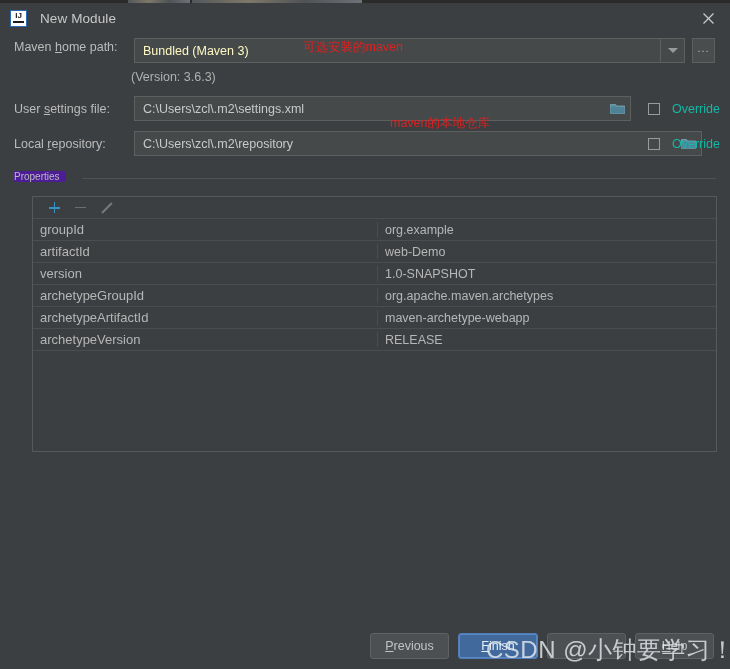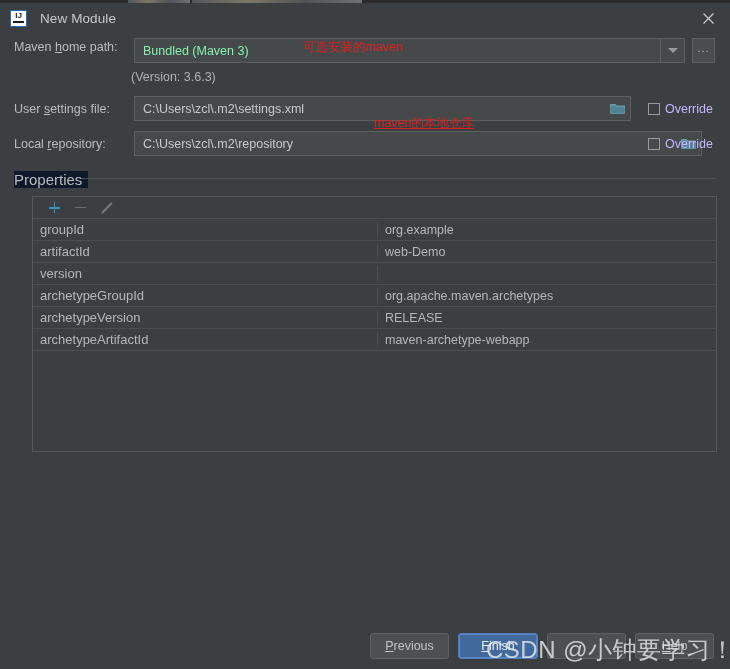--- a/index.html
+++ b/index.html
@@ -103,21 +103,21 @@
     box-sizing: border-box;
     background: #45494a;
     border: 1px solid #5e6060;
     display: flex;
     align-items: center;
     height: 25px;
   }
   .combo .val {
     flex: 1;
     font-size: 12.5px;
-    color: #86efac;
+    color: #fef9c3;
     padding-left: 8px;
     white-space: nowrap;
     overflow: hidden;
   }
   .combo .arrow-cell {
     width: 23px;
     height: 23px;
     border-left: 1px solid #5e6060;
     display: flex;
     align-items: center;
@@ -187,31 +187,31 @@
     align-items: center;
     cursor: pointer;
   }
   .cb-box {
     width: 12px; height: 12px;
     box-sizing: border-box;
     border: 1px solid #9a9a9a;
     background: transparent;
   }
   .cb-label {
-    margin-left: 5px;
-    font-size: 12.5px;
-    color: #c4b5fd;
+    margin-left: 12px;
+    font-size: 12.5px;
+    color: #14b8a6;
   }
 
   
   .group-title {
     position: absolute;
-    font-size: 15px;
+    font-size: 10px;
     color: #bbbbbb;
-    background: #0f172a;
+    background: #4c1d95;
     padding-right: 6px;
   }
   .group-line {
     position: absolute;
     height: 1px;
     background: #4f5355;
   }
 
   .table-panel {
     position: absolute;
@@ -384,21 +384,21 @@
       <rect x="0.5" y="5.2" width="14" height="6.3" fill="#4f8296"></rect>
     </svg>
   </div>
 </div>
 
 <div class="checkbox-row" style="left:648px; top:102px;">
   <span class="cb-box"></span>
   <span class="cb-label">Override</span>
 </div>
 
-<div class="annot" style="left:374px; top:115px;text-decoration:underline;">maven的本地仓库</div>
+<div class="annot" style="left:390px; top:115px;">maven的本地仓库</div>
 
 <div class="form-row" style="left:14px; top:137px;">
   <span class="form-label">Local <u>r</u>epository:</span>
 </div>
 
 <div class="textfield" style="left:134px; top:131px; width:568px;">
   <div class="val">C:\Users\zcl\.m2\repository</div>
   <div class="folder-cell">
     <svg width="15" height="13" viewBox="0 0 15 13">
       <path d="M0.5 2.5 L5.5 2.5 L6.8 4 L14.5 4 L14.5 11.5 L0.5 11.5 Z" fill="#5a8ca0" stroke="#7aa8ba" stroke-width="0.8"></path>
@@ -431,33 +431,34 @@
       <div class="prop-row">
         <div class="prop-key">groupId</div>
         <div class="prop-val">org.example</div>
       </div>
       <div class="prop-row">
         <div class="prop-key">artifactId</div>
         <div class="prop-val">web-Demo</div>
       </div>
       <div class="prop-row">
         <div class="prop-key">version</div>
+        <div class="prop-val">1.0-SNAPSHOT</div>
       </div>
       <div class="prop-row">
         <div class="prop-key">archetypeGroupId</div>
         <div class="prop-val">org.apache.maven.archetypes</div>
       </div>
       <div class="prop-row">
+        <div class="prop-key">archetypeArtifactId</div>
+        <div class="prop-val">maven-archetype-webapp</div>
+      </div>
+      <div class="prop-row">
         <div class="prop-key">archetypeVersion</div>
         <div class="prop-val">RELEASE</div>
       </div>
-      <div class="prop-row">
-        <div class="prop-key">archetypeArtifactId</div>
-        <div class="prop-val">maven-archetype-webapp</div>
-      </div>
     </div>
 </div>
 
 <div class="btn" style="left:370px; top:633px; width:79px;">
   <span><u>P</u>revious</span>
 </div>
 <div class="btn primary" style="left:458px; top:633px; width:80px;">
   <span><u>F</u>inish</span>
 </div>
 <div class="btn" style="left:547px; top:633px; width:79px;">

